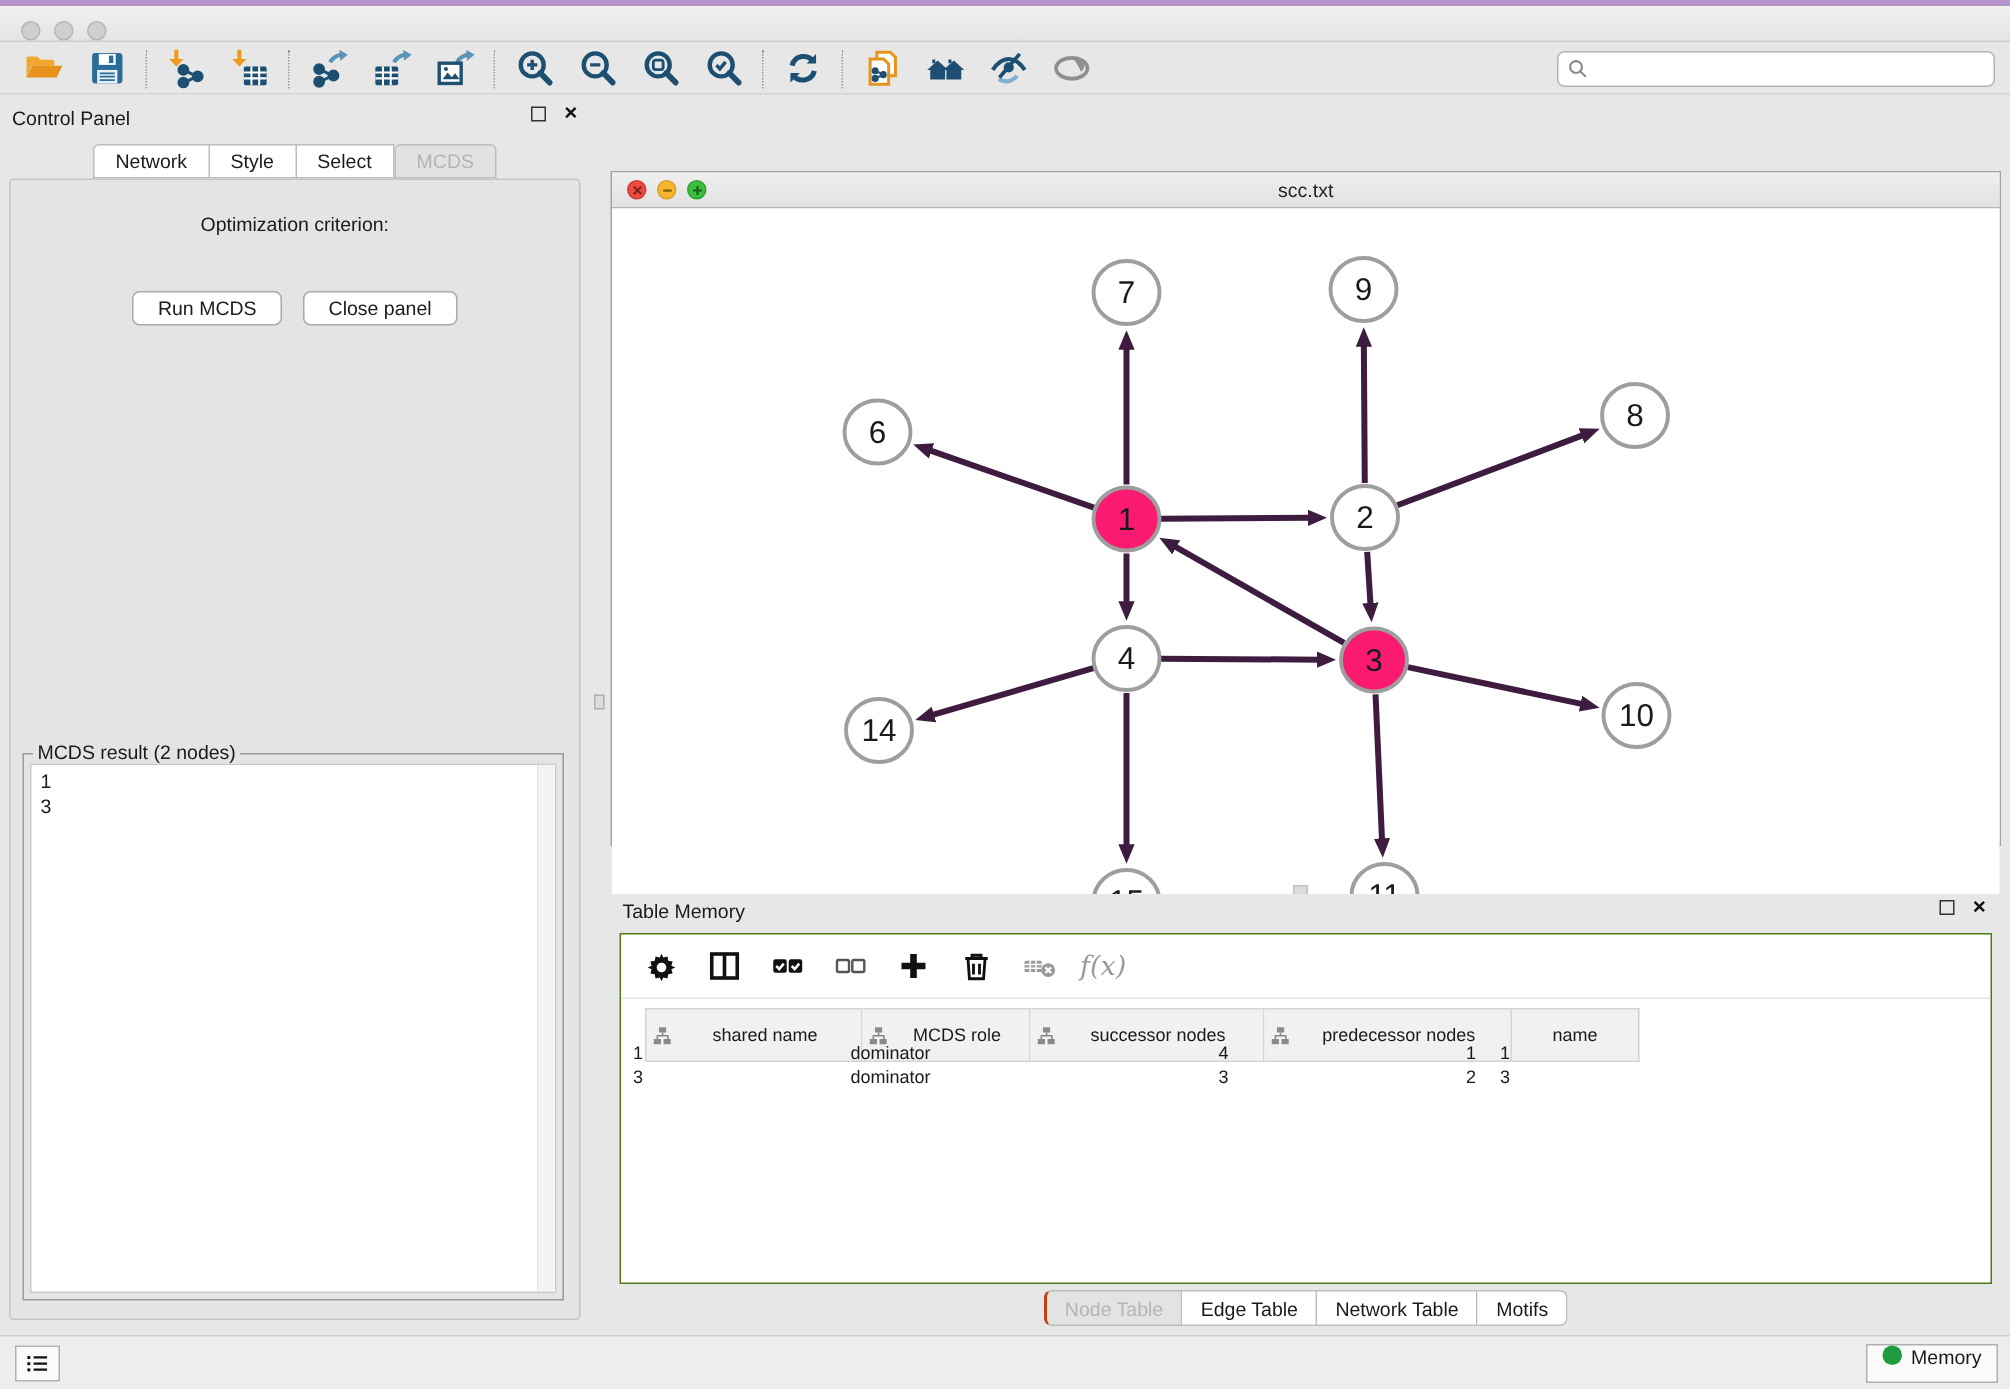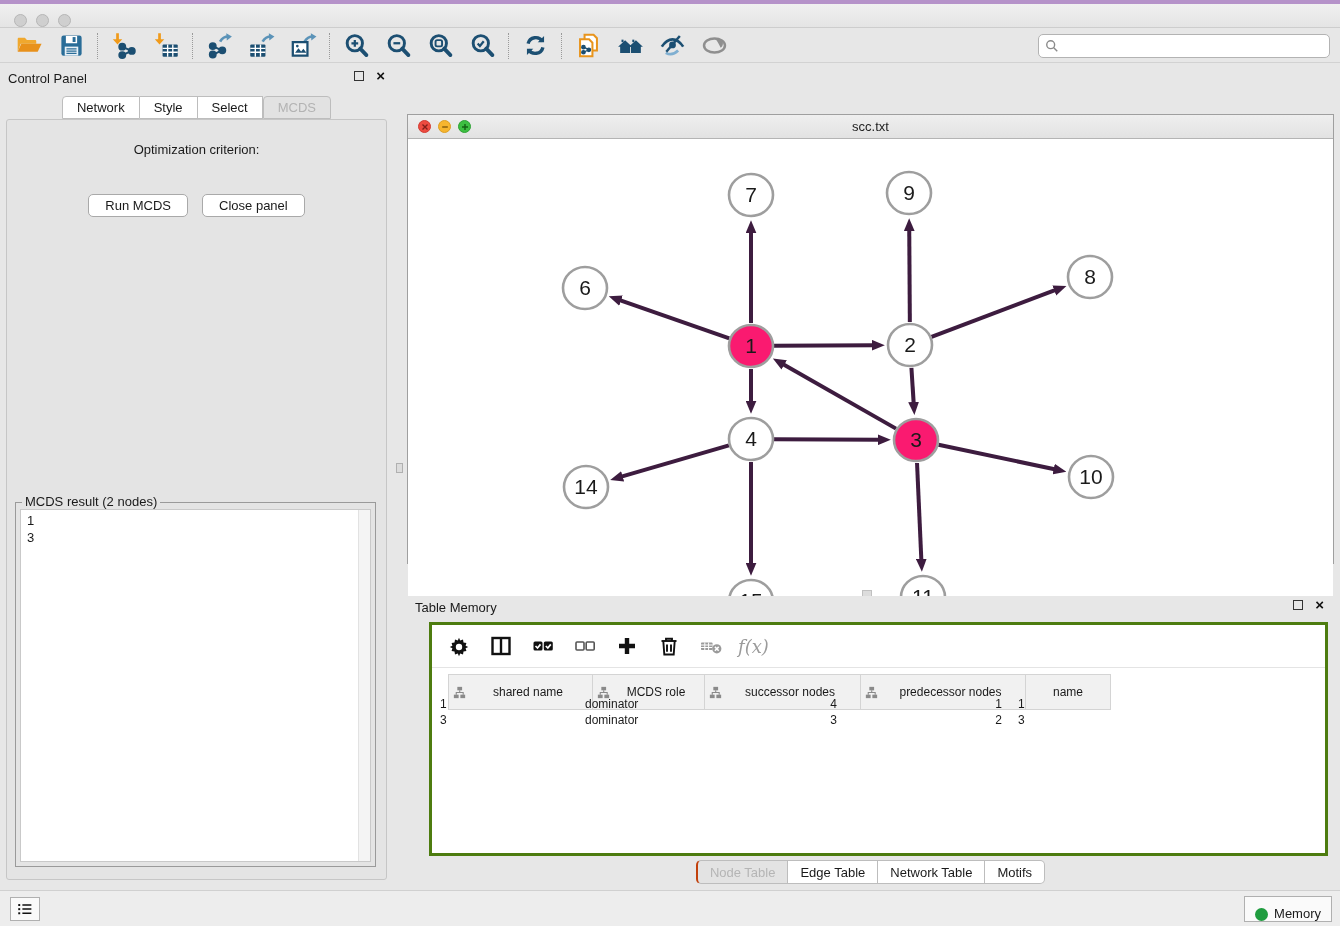--- a/index.html
+++ b/index.html
@@ -65,21 +65,21 @@
   .tl svg{width:8px;height:8px;}
   .tl.red{background:#ed4b40;border:1px solid #d23b32;}
   .tl.yellow{background:#f6b52e;border:1px solid #dd9f23;}
   .tl.green{background:#3dbf41;border:1px solid #2fa235;}
   .net-title{position:absolute;top:4px;width:100%;text-align:center;font-size:13px;color:#222;}
   .net-canvas{position:absolute;left:0;top:24px;width:925px;height:500px;background:#fff;}
   
   .table-panel{position:absolute;left:407px;top:596px;width:927px;height:292px;background:#e7e7e7;}
   .tp-header{position:absolute;left:8px;top:4px;}
   .tp-icons{position:absolute;right:10px;top:4px;display:flex;gap:12px;align-items:center;}
-  .tp-box{position:absolute;left:22px;right:6px;top:26px;height:234px;background:#fff;border:3px solid #4d7c0f;}
+  .tp-box{position:absolute;left:6px;right:6px;top:26px;height:234px;background:#fff;border:1px solid #4d7c0f;}
   .tp-toolbar{position:absolute;left:0;top:0;width:100%;height:43px;display:flex;align-items:center;
               padding-left:8px;gap:5px;border-bottom:1px solid #e4e4e4;}
   .tp-toolbar .tbtn{width:37px;}
   .tp-toolbar .tbtn svg{width:24px;height:24px;}
   .fx-label{font-size:18px;font-style:italic;color:#9b9b9b;font-family:"DejaVu Serif","Liberation Serif",serif;padding-left:4px;}
   .grid-head{position:absolute;left:0;top:49px;display:flex;height:36px;margin-left:16px;}
   .th{background:#f1f1f1;border:1px solid #d4d4d4;border-left:none;display:flex;align-items:center;
       font-size:12px;padding:0 4px;}
   .th:first-child{border-left:1px solid #d4d4d4;}
   .th .thlabel{flex:1;text-align:center;}
@@ -92,21 +92,21 @@
         font-size:13px;display:flex;align-items:center;}
   .btab:first-child{border-left:2px solid #c2410c;border-radius:5px 0 0 5px;}
   .btab:last-child{border-radius:0 5px 5px 0;}
   .btab.sel{background:#e3e3e3;color:#b5b5b5;}
   
   .statusbar{position:absolute;left:0;top:890px;width:100%;height:36px;background:#ededed;border-top:1px solid #d0d0d0;}
   .list-btn{position:absolute;left:10px;top:6px;width:30px;height:24px;background:#fafafa;border:1px solid #b0b0b0;
             display:flex;align-items:center;justify-content:center;}
   .list-btn svg{width:18px;height:18px;}
   .memory-btn{position:absolute;right:8px;top:5px;height:26px;background:#fafafa;border:1px solid #b0b0b0;
-              display:flex;align-items:flex-end;gap:6px;padding:0 10px;font-size:13px;}
+              display:flex;align-items:flex-start;gap:6px;padding:0 10px;font-size:13px;}
   .mem-dot{width:13px;height:13px;border-radius:50%;background:#1f9c3f;}
 </style>
 </head>
 <body>
 
 <div class="app">
   <div class="desktop-strip"></div>
 
   <div class="titlebar">
     <span class="traffic-gray" style="left:14px"></span>

